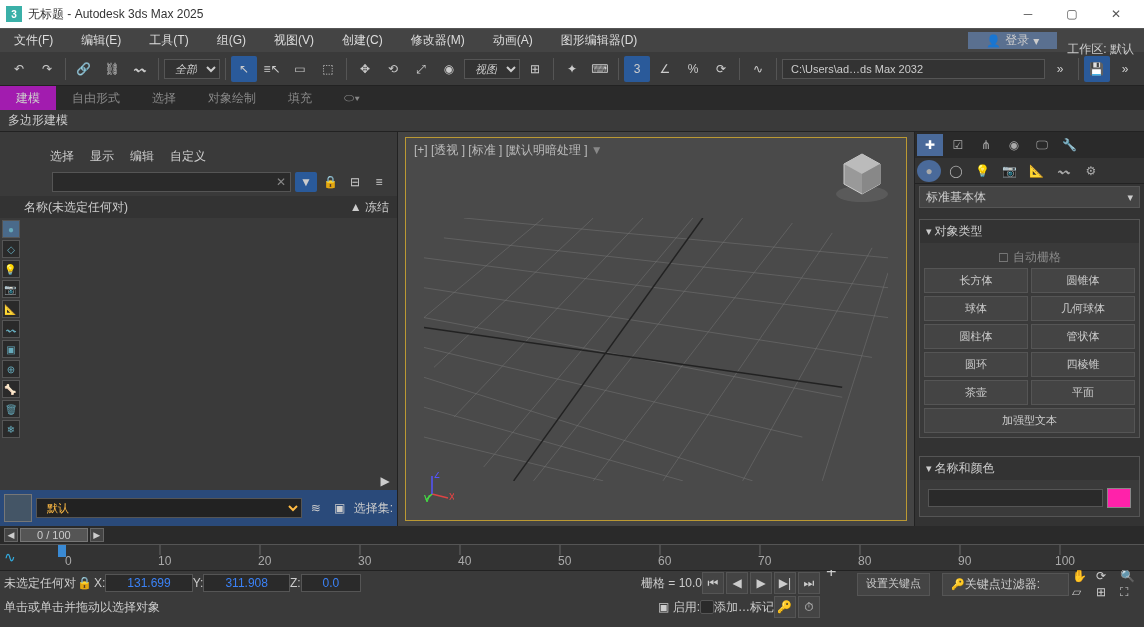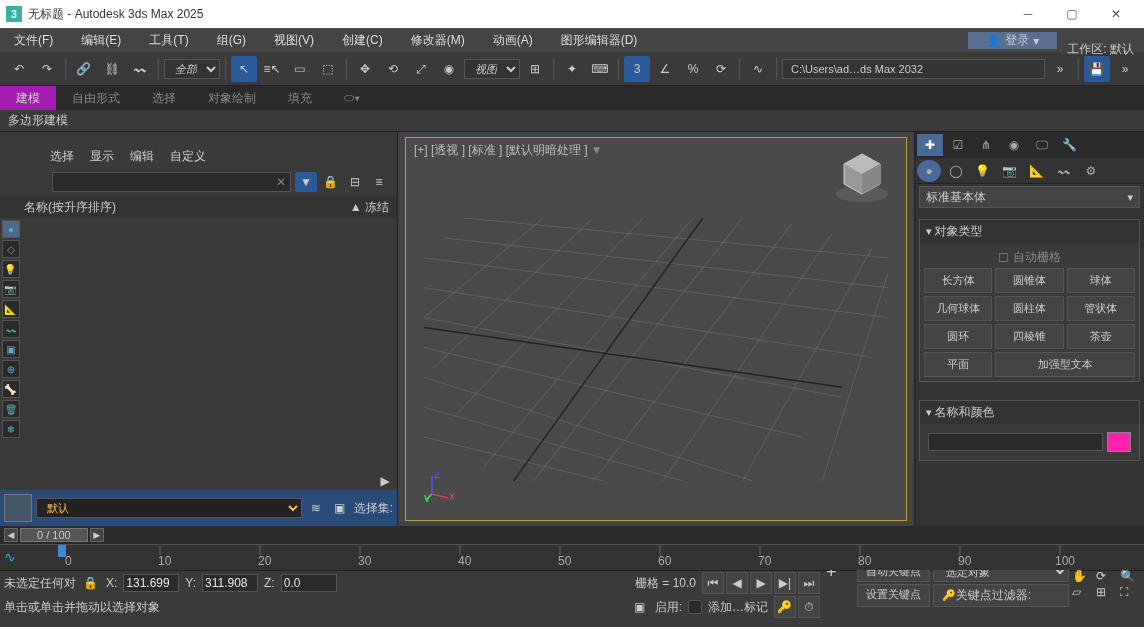--- a/index.html
+++ b/index.html
@@ -50,37 +50,37 @@
 .right-tabs .rt { width: 26px; height: 22px; display: flex; align-items: center; justify-content: center; color: #aaa; cursor: pointer; }
 .right-tabs .rt.active { background: #4a6a9a; color: #fff; }
 .right-sub { height: 26px; background: #333; display: flex; align-items: center; padding: 0 2px; gap: 3px; border-bottom: 1px solid #222; }
 .right-sub .rs { width: 24px; height: 22px; display: flex; align-items: center; justify-content: center; color: #aaa; cursor: pointer; }
 .right-sub .rs.active { background: #4a6a9a; border-radius: 50%; }
 .right-drop { height: 22px; background: #444; border: 1px solid #555; margin: 2px 4px; display: flex; align-items: center; padding: 0 6px; color: #ccc; font-size: 11px; }
 .rollout { margin: 9px 4px; border: 1px solid #555; }
 .rollout-h { background: #333; padding: 3px 6px; color: #ccc; font-size: 11px; cursor: pointer; }
 .rollout-b { background: #3a3a3a; padding: 4px; }
 .autog { display: flex; align-items: center; justify-content: center; gap: 4px; color: #888; padding: 2px 0; }
-.btn-grid { display: grid; grid-template-columns: 1fr 1fr 1fr; gap: 3px; }
+.btn-grid { display: grid; grid-template-columns: 1fr 1fr; gap: 3px; }
 .pbtn { background: #444; border: 1px solid #555; padding: 4px 2px; text-align: center; color: #ccc; font-size: 11px; cursor: pointer; }
 .pbtn.wide { grid-column: span 2; }
 .color-row { display: flex; align-items: center; gap: 4px; padding: 4px; }
 .color-row .sw { width: 24px; height: 20px; background: #ff22aa; border: 1px solid #888; }
 .color-row .inp { flex: 1; height: 18px; background: #2a2a2a; border: 1px solid #555; }
 .timeline-slider { height: 18px; background: #2a2a2a; display: flex; align-items: center; padding: 0 4px; gap: 2px; }
 .timeline-slider .arrow { width: 14px; height: 14px; background: #444; border: 1px solid #666; display: flex; align-items: center; justify-content: center; font-size: 9px; cursor: pointer; }
 .timeline-slider .handle { background: #555; border: 1px solid #777; padding: 0 16px; color: #ccc; font-size: 11px; cursor: pointer; }
 .timeline-ruler { height: 26px; background: #333; position: relative; border-top: 1px solid #555; }
 .bottom { height: 52px; background: #3a3a3a; border-top: 1px solid #222; display: flex; }
 .bot-thumb { width: 104px; background: #333; border: 1px solid #555; margin: 2px; display: flex; flex-direction: column; }
 .bot-thumb .bt1 { flex: 1; background: #888; }
 .bot-thumb .bt2 { height: 16px; background: #444; color: #aaa; font-size: 11px; display: flex; align-items: center; padding: 0 4px; }
 .bot-mid { flex: 1; display: flex; flex-direction: column; font-size: 11px; }
-.bot-row { height: 24px; display: flex; align-items: center; gap: 6px; padding: 0 4px; }
-.bot-field { background: #2a2a2a; border: 1px solid #555; padding: 1px 2px; color: #e5e5e5; min-width: 56px; }
+.bot-row { height: 24px; display: flex; align-items: center; padding: 0 4px; }
+.bot-field { background: #2a2a2a; border: 1px solid #555; padding: 1px 21px; color: #3b82f6; min-width: 56px; }
 .bot-lbl { color: #ccc; }
 .bot-controls { display: flex; align-items: center; gap: 2px; }
 .bot-controls .bc { width: 22px; height: 22px; background: #444; border: 1px solid #555; display: flex; align-items: center; justify-content: center; color: #ccc; cursor: pointer; font-size: 12px; }
 .bot-right { width: 320px; display: flex; flex-direction: column; padding: 2px; gap: 2px; }
 .bot-right-row { display: flex; align-items: center; gap: 3px; height: 22px; }
 .ak-btn { background: #444; border: 1px solid #555; padding: 2px 8px; color: #ccc; font-size: 11px; cursor: pointer; }
 .path-box { flex: 1; background: #333; border: 1px solid #555; padding: 3px 8px; color: #ccc; font-size: 11px; overflow: hidden; white-space: nowrap; }
 svg { display: block; }
 </style>
 </head>
@@ -182,21 +182,21 @@
       <div class="sbox">
           <div style="flex:1"></div>
           <div class="x">✕</div>
         </div>
       <div class="tb-btn active" style="width:22px;height:20px">▼</div>
       <div class="tb-btn" style="width:20px;height:20px">🔒</div>
       <div class="tb-btn" style="width:20px;height:20px">⊟</div>
       <div class="tb-btn" style="width:20px;height:20px">≡</div>
     </div>
     <div class="left-header">
-      <div class="n">名称(按升序排序)</div>
+      <div class="n">名称(未选定任何对)</div>
       <div>▲ 冻结</div>
     </div>
     <div class="left-body">
       <div class="left-icons">
         <div class="li sel">●</div>
         <div class="li">◇</div>
         <div class="li">💡</div>
         <div class="li">📷</div>
         <div class="li">📐</div>
         <div class="li">〰</div>
@@ -394,25 +394,21 @@
       <div class="bot-controls">
         <div class="bc">🔑</div>
         <div class="bc">⏱</div>
       </div>
     </div>
   </div>
   <div class="bot-right">
     <div class="bot-right-row">
       <div class="bc" style="width:28px;height:44px;font-size:18px">+</div>
       <div style="display:flex;flex-direction:column;gap:2px;flex:1">
-        <div style="display:flex;gap:3px">
-          <div class="ak-btn">自动关键点</div>
-          <select class="ak-btn" style="flex:1"><option>选定对象</option></select>
-        </div>
-        <div style="display:flex;gap:3px">
+        <div style="display:flex;gap:12px">
           <div class="ak-btn">设置关键点</div>
           <div class="ak-btn" style="flex:1">🔑<span>关键点过滤器:</span></div>
         </div>
       </div>
       <div style="display:grid;grid-template-columns:repeat(3,22px);gap:2px">
         <div class="bc">✋</div>
         <div class="bc">⟳</div>
         <div class="bc">🔍</div>
         <div class="bc">▱</div>
         <div class="bc">⊞</div>

